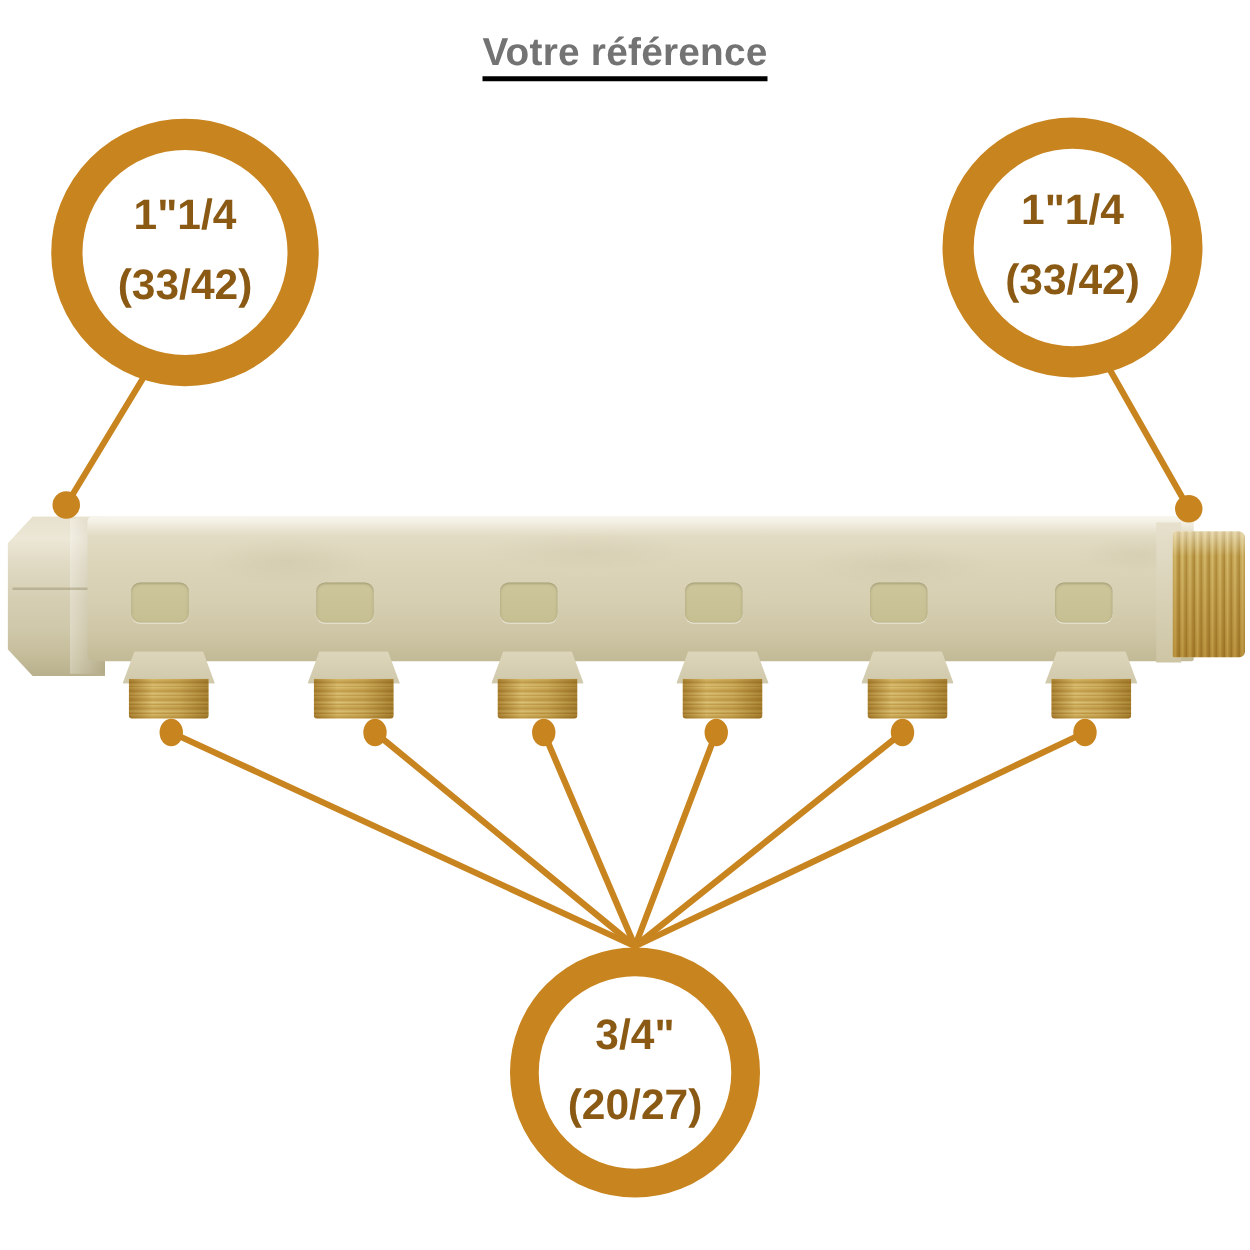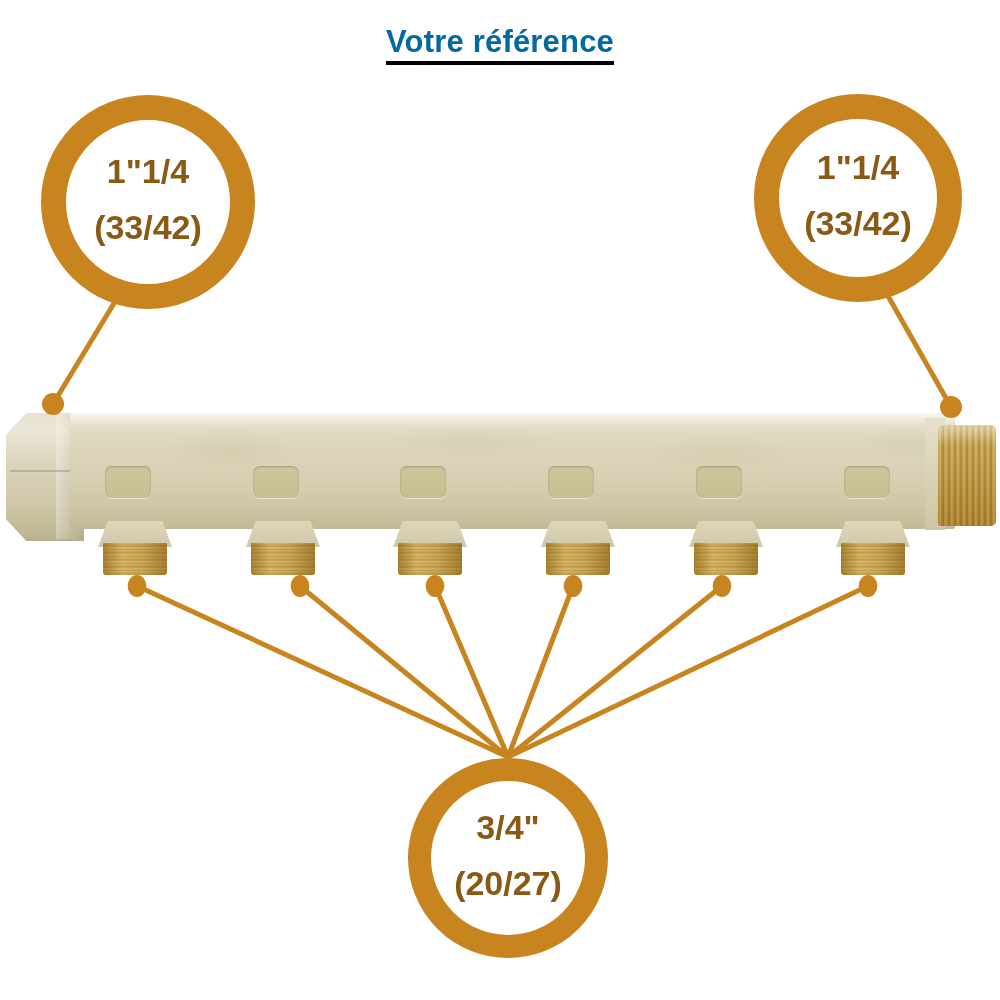--- a/index.html
+++ b/index.html
@@ -20,21 +20,21 @@
 
   
   .title {
     position: absolute;
     left: 0;
     top: 24px;
     width: 1000px;
     text-align: center;
     font-size: 31px;
     font-weight: bold;
-    color: #0369a1;
+    color: #737373;
     letter-spacing: 0.2px;
   }
   .title span {
     border-bottom: 4px solid #000000;
     padding-bottom: 2px;
   }
 
   
   #overlay {
     position: absolute;

